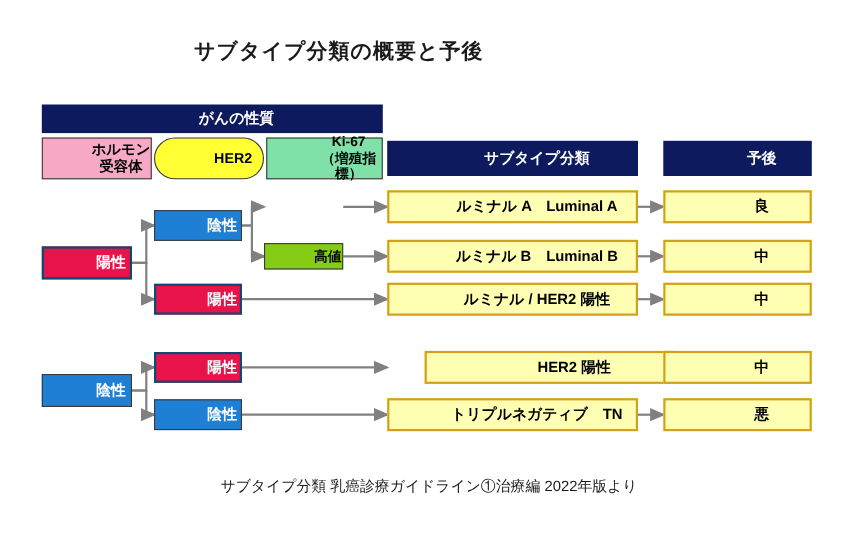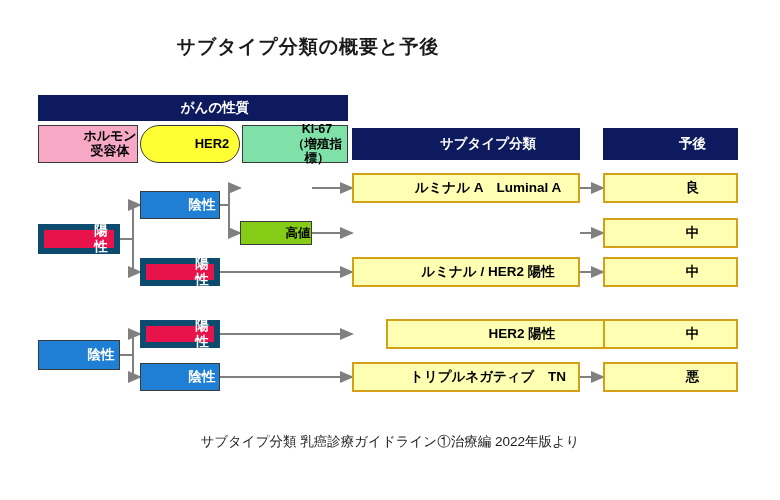--- a/index.html
+++ b/index.html
@@ -73,21 +73,21 @@
   }
   .cat-green {
     background: #7fe0a8;
     border: 1px solid #3a3a3a;
     color: #000;
     font-size: 12.5px;
     font-weight: bold;
   }
   .pos-red {
     background: #e8134b;
-    border: 6px solid #0c4a6e;
+    border: 2px solid #0c4a6e;
     color: #ffffff;
     font-size: 13.5px;
     font-weight: bold;
   }
   .neg-blue {
     background: #1f7fd4;
     border: 1px solid #3a3a3a;
     color: #ffffff;
     font-size: 13.5px;
     font-weight: bold;
@@ -197,20 +197,21 @@
   <div class="box neg-blue" style="left:38px; top:340px; width:82px; height:30px;">陰性</div>
 
   <div class="box neg-blue" style="left:140px; top:191px; width:80px; height:28px;">陰性</div>
   <div class="box pos-red" style="left:140px; top:258px; width:80px; height:28px;">陽性</div>
   <div class="box pos-red" style="left:140px; top:320px; width:80px; height:28px;">陽性</div>
   <div class="box neg-blue" style="left:140px; top:363px; width:80px; height:28px;">陰性</div>
 
   <div class="box high-orange" style="left:240px; top:221px; width:72px; height:24px;">高値</div>
 
   <div class="box subtype-yellow" style="left:352px; top:173px; width:228px; height:30px;">ルミナル A　Luminal A</div>
+  <div class="box subtype-yellow" style="left:352px; top:218px; width:228px; height:30px;">ルミナル B　Luminal B</div>
   <div class="box subtype-yellow" style="left:352px; top:257px; width:228px; height:30px;">ルミナル / HER2 陽性</div>
   <div class="box subtype-yellow" style="left:352px; top:319px; width:228px; height:30px;margin-left:34px;">HER2 陽性</div>
   <div class="box subtype-yellow" style="left:352px; top:362px; width:228px; height:30px;">トリプルネガティブ　TN</div>
 
   <div class="box prog-yellow" style="left:603px; top:173px; width:135px; height:30px;">良</div>
   <div class="box prog-yellow" style="left:603px; top:218px; width:135px; height:30px;">中</div>
   <div class="box prog-yellow" style="left:603px; top:257px; width:135px; height:30px;">中</div>
   <div class="box prog-yellow" style="left:603px; top:319px; width:135px; height:30px;">中</div>
   <div class="box prog-yellow" style="left:603px; top:362px; width:135px; height:30px;">悪</div>
 

